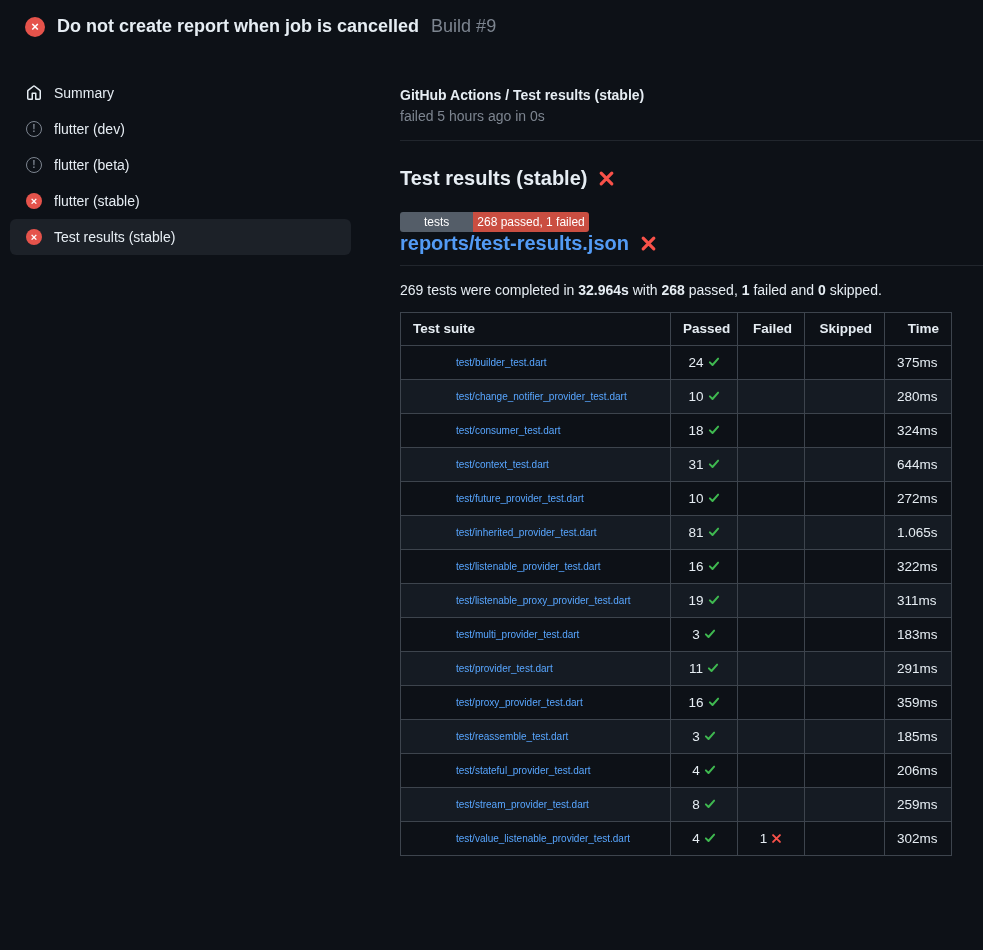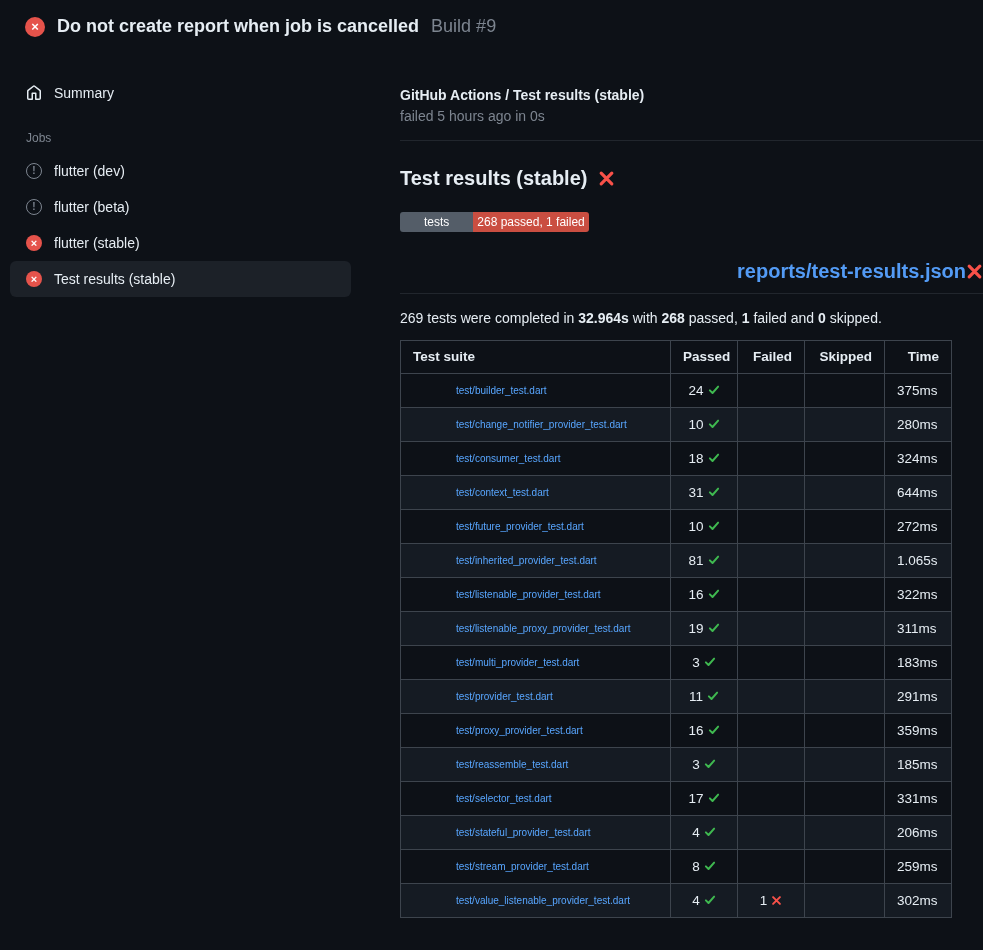--- a/index.html
+++ b/index.html
@@ -55,23 +55,23 @@
   .divider { border: none; border-top: 1px solid var(--divider, #21262d); margin: 16px 0 0; }
 
   .section-title { display: flex; align-items: center; gap: 11px; font-size: 20px; font-weight: 700; margin-top: 26px; }
   .red-x { color: var(--danger, #f85149); display: inline-flex; }
 
   .badge { display: inline-flex; margin-top: 22px; font-size: 12px; line-height: 1; border-radius: 3px; overflow: hidden; color: #fff; }
   .badge-label { background: var(--badge-label-bg, #545d68); padding: 4px 24px; }
   .badge-value { background: var(--badge-value-bg, #ca4e41); padding: 4px 4px; }
 
   .report-title {
-    display: flex; align-items: center; 
-    font-size: 20px; font-weight: 700; margin-top: 28px;
-    padding-bottom: 10px; border-bottom: 1px solid var(--divider, #21262d); justify-content: flex-end;
+    display: flex; align-items: center; gap: 11px;
+    font-size: 20px; font-weight: 700; 
+    padding-bottom: 10px; border-bottom: 1px solid var(--divider, #21262d);
   }
   .report-link { color: var(--heading-link, #539bf5); }
 
   .summary-line { margin-top: 16px; font-size: 14px; }
   .summary-line strong { font-weight: 700; }
 
   
   .results-table { border-collapse: collapse; table-layout: fixed; width: 551px; margin-top: 14px; }
   .results-table th, .results-table td {
     border: 1px solid var(--border, #3d444d);
@@ -106,21 +106,20 @@
     <aside class="sidebar">
       <div class="side-item">
         <span class="home-icon">
           <svg width="16" height="16" viewBox="0 0 16 16" fill="currentColor" aria-hidden="true">
             <path d="M6.906.664a1.749 1.749 0 0 1 2.187 0l5.25 4.2c.415.332.657.835.657 1.367v7.019A1.75 1.75 0 0 1 13.25 15h-3.5a.75.75 0 0 1-.75-.75V9H7v5.25a.75.75 0 0 1-.75.75h-3.5A1.75 1.75 0 0 1 1 13.25V6.23c0-.531.242-1.034.657-1.366l5.25-4.2Zm1.25 1.171a.25.25 0 0 0-.312 0l-5.25 4.2a.25.25 0 0 0-.094.196v7.019c0 .138.112.25.25.25H5.5V8.25a.75.75 0 0 1 .75-.75h3.5a.75.75 0 0 1 .75.75v5.25h2.75a.25.25 0 0 0 .25-.25V6.23a.25.25 0 0 0-.094-.195Z"></path>
           </svg>
         </span>
         <span>Summary</span>
       </div>
 
-      <div class="jobs-label">Jobs</div>
 
       <div class="job-list">
 
           <div class="side-item job-item">
             <span class="status-icon neutral"></span>
             <span class="job-label">flutter (dev)</span>
           </div>
 
           <div class="side-item job-item">
             <span class="status-icon neutral"></span>
@@ -373,35 +372,20 @@
                   <svg width="12" height="12" viewBox="0 0 16 16" aria-hidden="true">
                     <path d="M2.5 8.5 L6 12 L13.5 3.5" fill="none" stroke="currentColor" stroke-width="2.6" stroke-linecap="round" stroke-linejoin="round"></path>
                   </svg>
                 </span>
               </td>
               <td class="cell-failed"></td>
               <td class="cell-skipped"></td>
               <td class="cell-time">185ms</td>
             </tr>
 
-            <tr>
-              <td class="cell-suite">
-                <a href="#" class="suite-link">test/selector_test.dart</a>
-              </td>
-              <td class="cell-passed">
-                <span class="num">17</span><span class="icon check-icon">
-                  <svg width="12" height="12" viewBox="0 0 16 16" aria-hidden="true">
-                    <path d="M2.5 8.5 L6 12 L13.5 3.5" fill="none" stroke="currentColor" stroke-width="2.6" stroke-linecap="round" stroke-linejoin="round"></path>
-                  </svg>
-                </span>
-              </td>
-              <td class="cell-failed"></td>
-              <td class="cell-skipped"></td>
-              <td class="cell-time">331ms</td>
-            </tr>
 
             <tr>
               <td class="cell-suite">
                 <a href="#" class="suite-link">test/stateful_provider_test.dart</a>
               </td>
               <td class="cell-passed">
                 <span class="num">4</span><span class="icon check-icon">
                   <svg width="12" height="12" viewBox="0 0 16 16" aria-hidden="true">
                     <path d="M2.5 8.5 L6 12 L13.5 3.5" fill="none" stroke="currentColor" stroke-width="2.6" stroke-linecap="round" stroke-linejoin="round"></path>
                   </svg>

